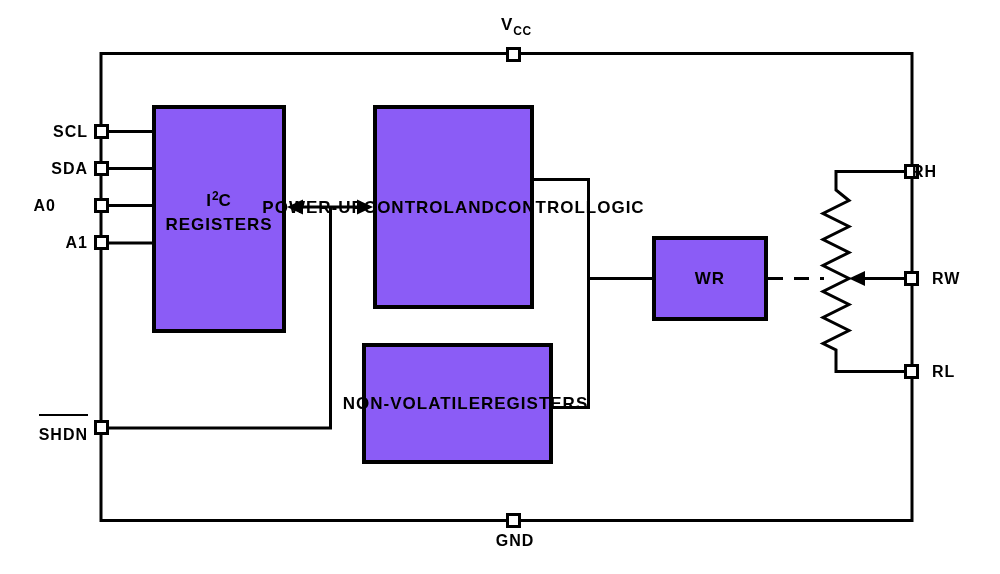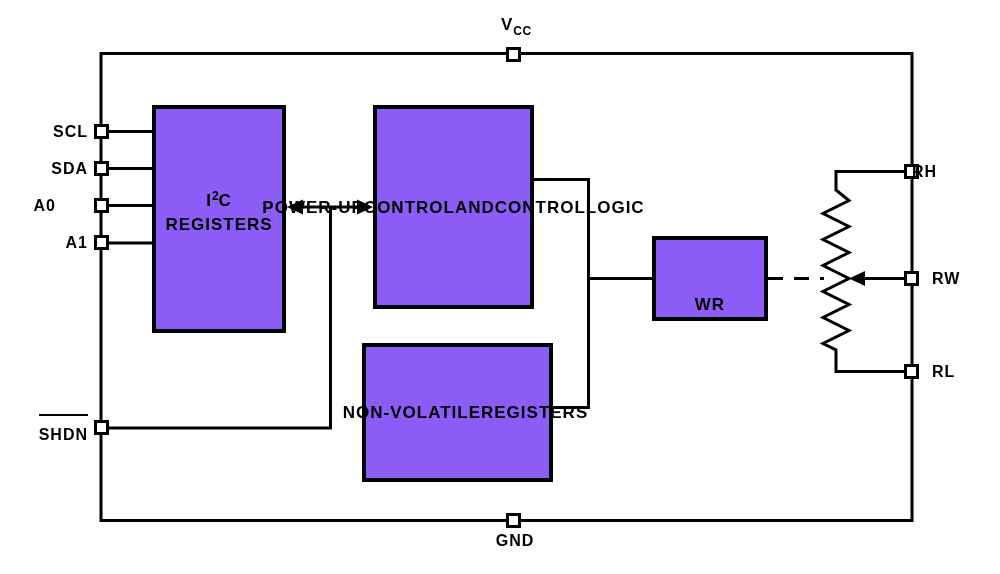--- a/index.html
+++ b/index.html
@@ -71,26 +71,26 @@
   </div>
 
   <div class="block" id="blk-powerup" style="left:373px;top:105px;width:161px;height:204px;">
     <div class="ln">POWER-UP</div>
     <div class="ln">CONTROL</div>
     <div class="ln">AND</div>
     <div class="ln">CONTROL</div>
     <div class="ln">LOGIC</div>
   </div>
 
-  <div class="block" id="blk-nvr" style="left:362px;top:343px;width:191px;height:139px;padding-left:16px;">
+  <div class="block" id="blk-nvr" style="left:362px;top:343px;width:191px;height:121px;padding-left:16px;">
     <div class="ln">NON-VOLATILE</div>
     <div class="ln">REGISTERS</div>
   </div>
 
-  <div class="block" id="blk-wr" style="left:652px;top:236px;width:116px;height:85px;align-items:flex-end;">
+  <div class="block" id="blk-wr" style="left:652px;top:236px;width:116px;height:85px;">
     <div class="ln">WR</div>
   </div>
 
   <div class="pin" style="left:506px;top:47px;"></div>
   <div class="pin" style="left:506px;top:513px;"></div>
   <div class="pin" style="left:94px;top:124px;"></div>
   <div class="pin" style="left:94px;top:161px;"></div>
   <div class="pin" style="left:94px;top:198px;"></div>
   <div class="pin" style="left:94px;top:235px;"></div>
   <div class="pin" style="left:94px;top:420px;"></div>

